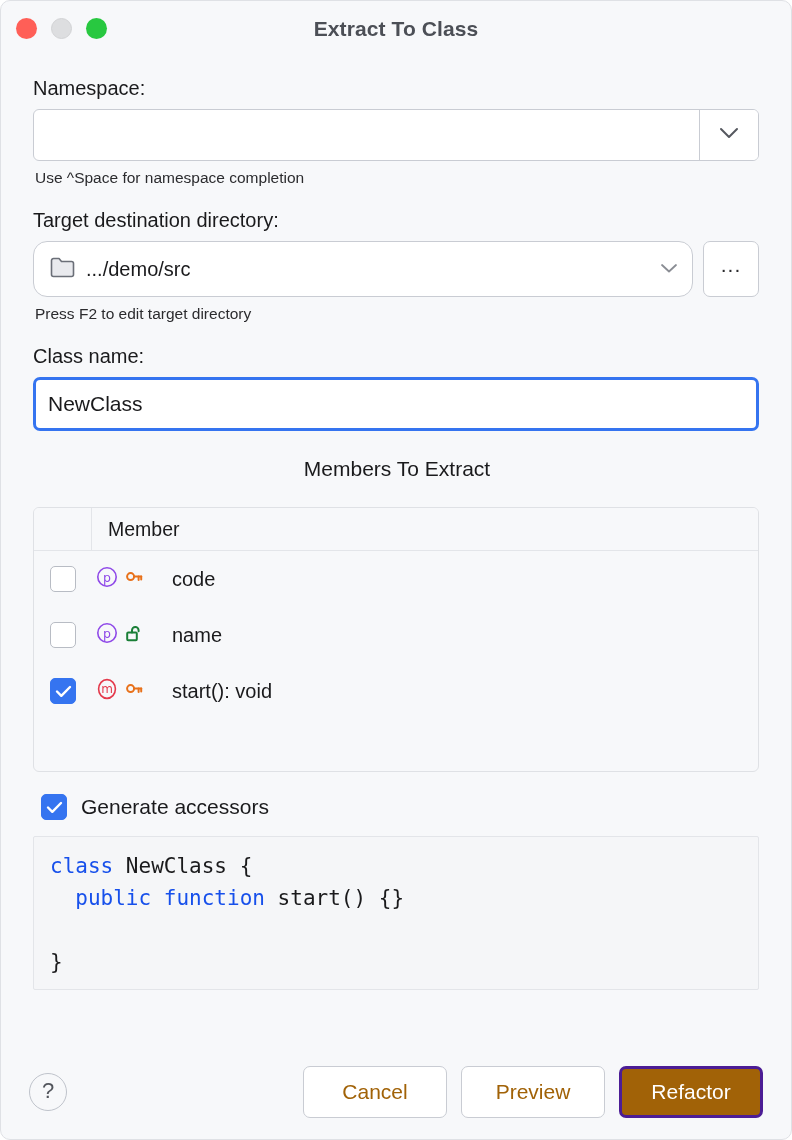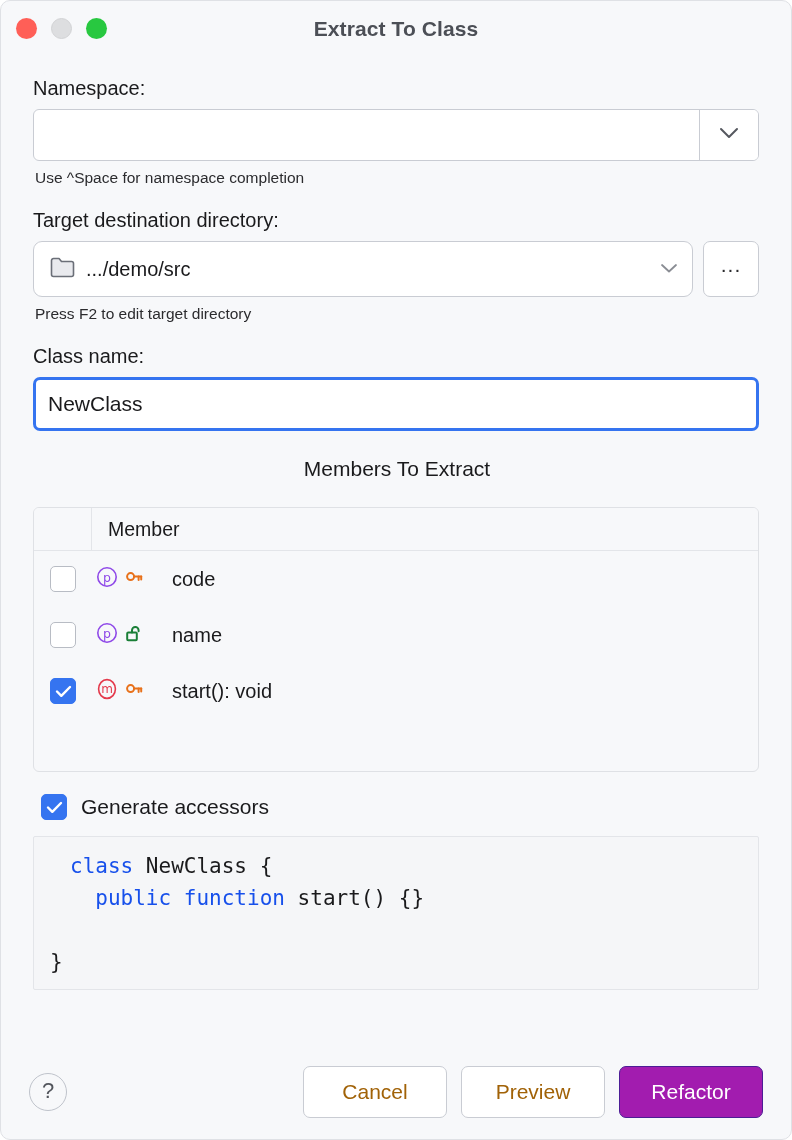--- a/index.html
+++ b/index.html
@@ -116,21 +116,21 @@
   .dir-row {
     display: flex;
     align-items: stretch;
     gap: 10px;
   }
   .dir-box {
     flex: 1;
     height: 56px;
     background: #ffffff;
     border: 1px solid #c9ccd3;
-    border-radius: 9px;
+    border-radius: 14px;
     box-sizing: border-box;
     display: flex;
     align-items: center;
     padding: 0 14px 0 16px;
   }
   .dir-text {
     flex: 1;
     font-size: 20px;
     color: #1a1a1c;
     margin-left: 11px;
@@ -277,21 +277,21 @@
     padding: 14px 0 14px 16px;
     height: 154px;
     box-sizing: border-box;
     font-family: "DejaVu Sans Mono", monospace;
     font-size: 21px;
     line-height: 1.52;
     color: #1a1a1c;
     white-space: pre;
     overflow: hidden;
   }
-  .kw { color: #1750eb; margin-left: 20px; }
+  .kw { color: #1750eb; }
 
   
   .footer {
     position: absolute;
     left: 0;
     right: 0;
     bottom: 0;
     height: 94px;
     display: flex;
     align-items: center;
@@ -326,22 +326,22 @@
     justify-content: center;
     margin-left: 14px;
   }
   .btn.secondary {
     background: #ffffff;
     border: 1px solid #c9ccd3;
     color: #a16207;
     text-align: center;
   }
   .btn.primary {
-    background: #a21caf;
-    border: 1px solid #4c1d95;
+    background: #a16207;
+    border: 3px solid #4c1d95;
     color: #ffffff;
   }
 </style>
 </head>
 <body>
 
 <div class="dialog">
 
   <div class="titlebar">
     <div class="traffic">

